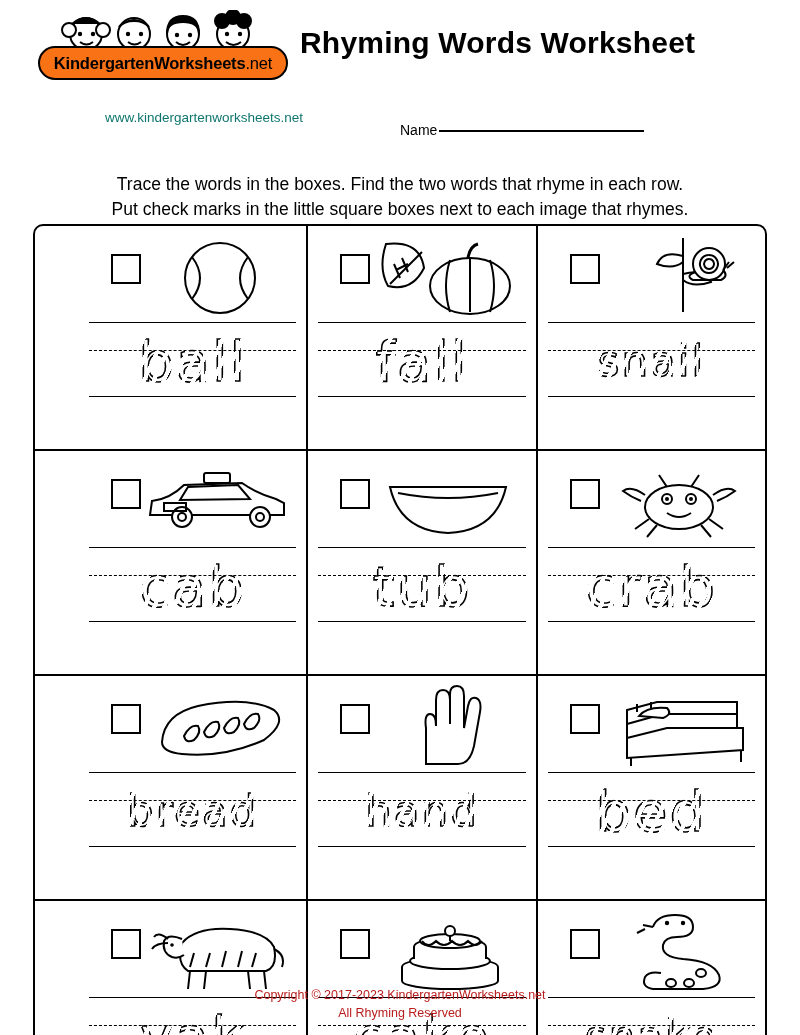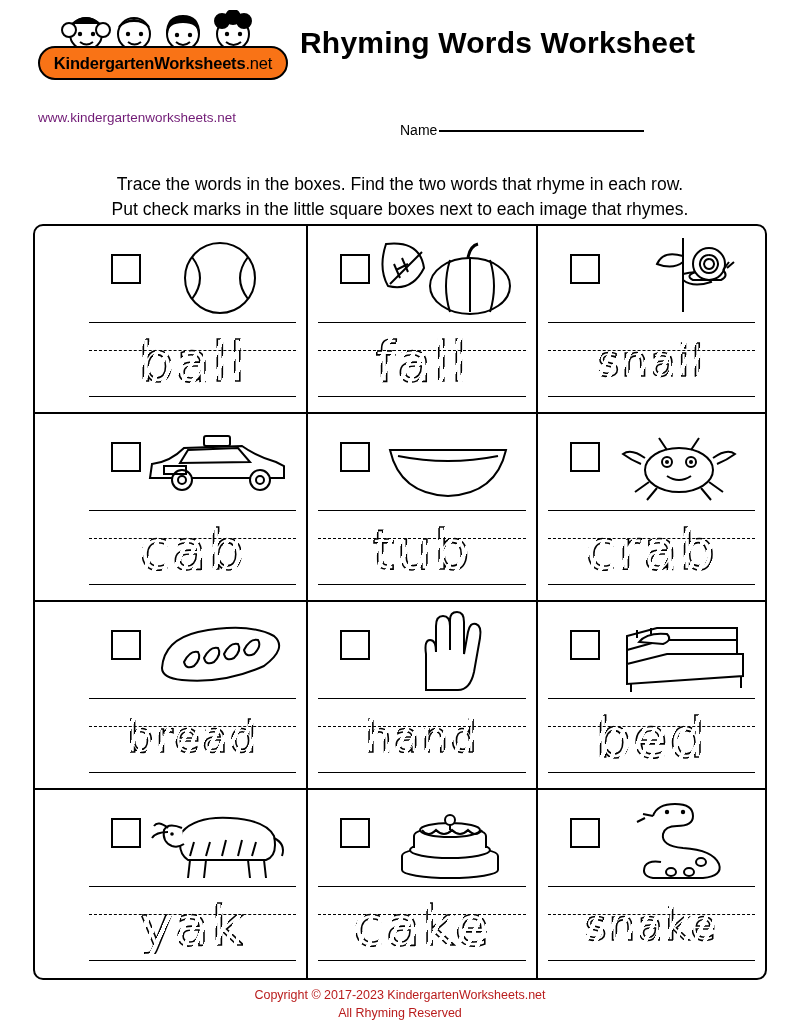--- a/index.html
+++ b/index.html
@@ -52,23 +52,23 @@
     font-size: 16.5px;
     letter-spacing: -0.2px;
     white-space: nowrap;
   }
   .logo-text .lt-k { font-weight: bold; }
   .logo-text .lt-thin { font-weight: normal; }
   .logo-url {
     position: absolute;
     left: 38px; top: 110px;
     width: 265px;
-    text-align: left;
+    text-align: right;
     font-size: 13.5px;
-    color: #701a75;
+    color: #0f766e;
   }
   .title {
     position: absolute;
     left: 300px; top: 26px;
     width: 470px;
     font-size: 30px;
     font-weight: bold;
     letter-spacing: 0.2px;
   }
   .name-line {
@@ -100,21 +100,21 @@
     position: absolute;
     left: 33px; top: 224px;
     width: 734px;
     border: 2px solid #000;
     border-radius: 10px;
     overflow: hidden;
   }
   .row {
     display: flex;
     border-bottom: 2px solid #000;
-    height: 188px;
+    height: 225px;
     padding-left: 44px;
   }
   .row:last-child { border-bottom: none; }
   .cell {
     position: relative;
     flex: 1 1 0;
     border-right: 2px solid #000;
     overflow: hidden;
   }
   .cell:last-child { border-right: none; }

